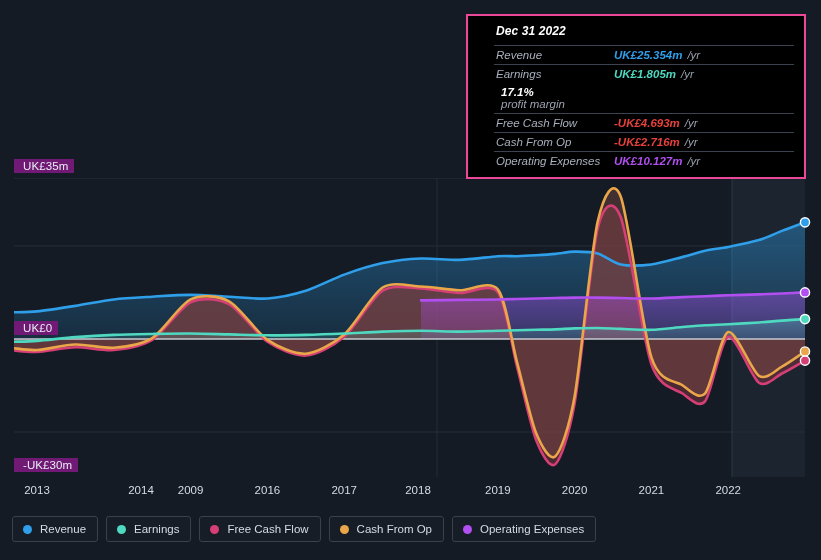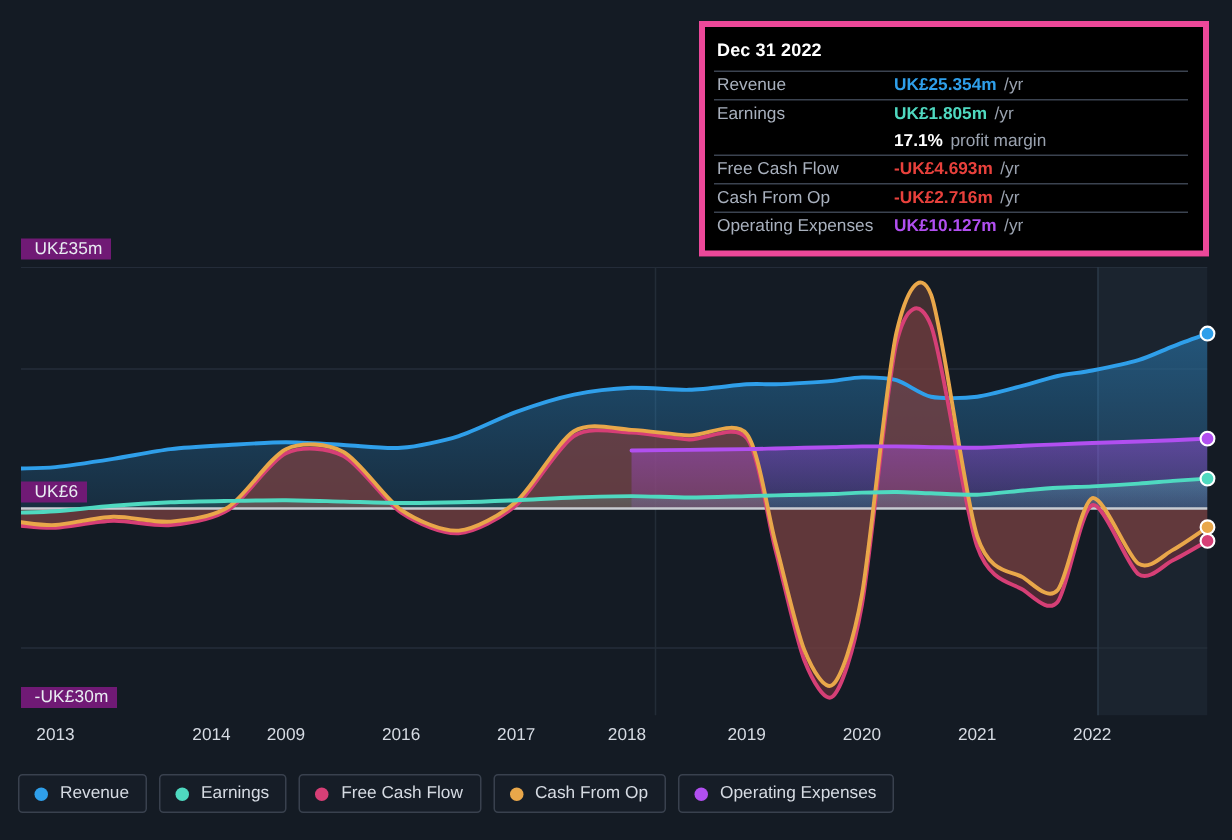--- a/index.html
+++ b/index.html
@@ -37,34 +37,35 @@
     transform: translateX(-50%);
     white-space: nowrap;
   }
 
   
   #tooltip {
     position: absolute;
     left: 466px; top: 14px;
     width: 340px;
     background: #000;
-    border: 4px solid #ec4899;
-    padding: 8px 10px 7px 6px;
+    border: 2px solid #ec4899;
+    padding: 8px 10px 7px 26px;
+    font-style: italic;
   }
   #tooltip-date {
     color: #fff; font-size: 12px; font-weight: bold;
     padding: 0 2px 7px 2px; letter-spacing: .1px;
   }
   .tt-row {
     display: flex; align-items: baseline;
     border-top: 1px solid #3b4350;
     padding: 3px 2px 3px 2px;
     font-size: 11.5px;
   }
-  .tt-row.no-rule { border-top: none; }
+  .tt-row.no-rule { border-top: none; flex-direction: column; }
   .tt-name { color: #a8b0bd; width: 118px; flex: none; }
   .tt-val  { font-weight: bold; }
   .tt-unit { color: #9aa2af; margin-left: 5px; font-weight: normal; }
 
   
   #legend {
     position: absolute; left: 12px; top: 516px;
     display: flex; gap: 8px;
   }
   .legend-item {
@@ -134,21 +135,21 @@
       <g id="endpoints">
           <circle cx="805.00" cy="222.37" r="4.6" fill="#2f9fea" stroke="#ffffff" stroke-width="1.4"></circle>
           <circle cx="805.00" cy="292.42" r="4.6" fill="#b14ff0" stroke="#ffffff" stroke-width="1.4"></circle>
           <circle cx="805.00" cy="319.08" r="4.6" fill="#4fd9c0" stroke="#ffffff" stroke-width="1.4"></circle>
           <circle cx="805.00" cy="351.49" r="4.6" fill="#e9a74a" stroke="#ffffff" stroke-width="1.4"></circle>
           <circle cx="805.00" cy="360.59" r="4.6" fill="#d63f76" stroke="#ffffff" stroke-width="1.4"></circle>
         </g>
     </svg>
 
     <div class="y-label" id="y-label-top">UK£35m</div>
-    <div class="y-label" id="y-label-zero">UK£6</div>
+    <div class="y-label" id="y-label-zero">UK£0</div>
     <div class="y-label" id="y-label-bot">-UK£30m</div>
 
     <div id="x-ticks">
         <div class="x-tick" style="left: 37px;">2013</div>
         <div class="x-tick" style="left: 107px; margin-left: 34px;">2014</div>
         <div class="x-tick" style="left: 190.6px;">2009</div>
         <div class="x-tick" style="left: 267.4px;">2016</div>
         <div class="x-tick" style="left: 344.2px;">2017</div>
         <div class="x-tick" style="left: 418px;">2018</div>
         <div class="x-tick" style="left: 497.8px;">2019</div>

